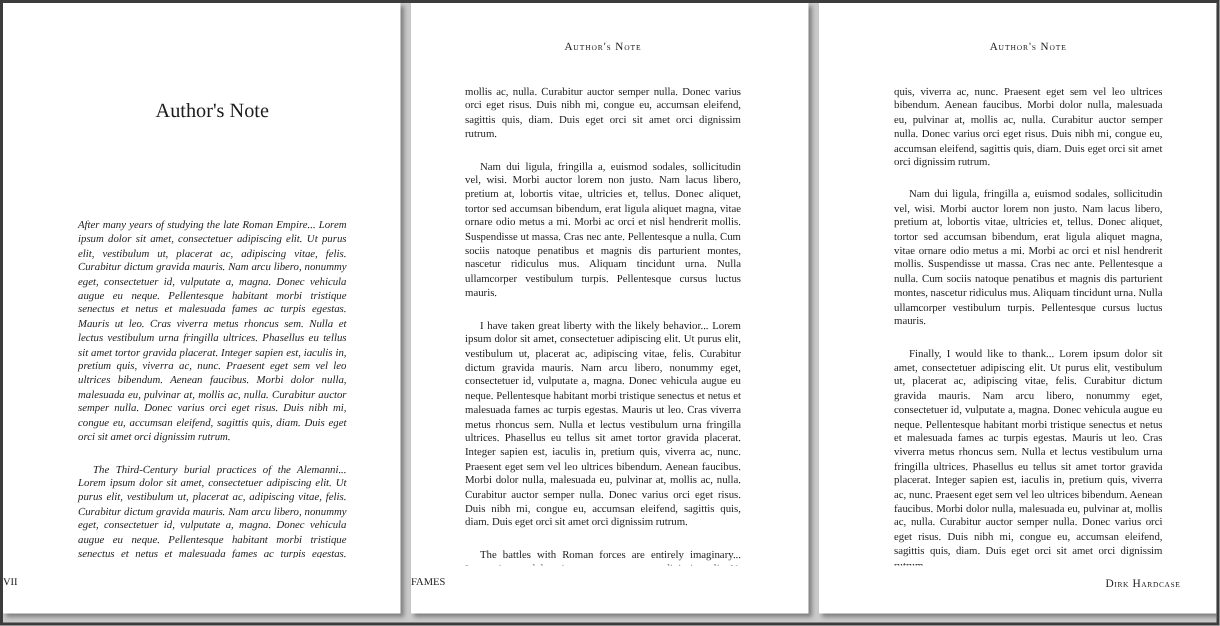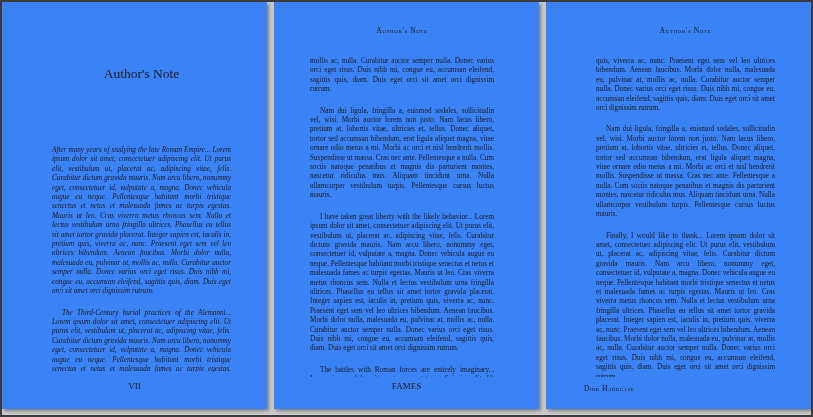--- a/index.html
+++ b/index.html
@@ -13,21 +13,21 @@
     overflow:hidden;
   }
   .pages{
     display:flex;
     gap:7px;
     height:407px;
   }
   .page{
     flex:1;
     position:relative;
-    background:#3b82f6;
+    background:#ffffff;
     box-shadow:2px 2px 3px rgba(0,0,0,0.38);
     overflow:hidden;
   }
   
   .page.recto .text-col{margin-left:38px;margin-right:24px;}
   .page.verso .text-col{margin-left:24px;margin-right:33px;}
   .running-header{
     text-align:center;
     font-variant:small-caps;
     font-size:7.4px;
@@ -47,29 +47,30 @@
     text-align:justify;
     overflow:hidden;
   }
   .page.opening .body-text{max-height:238px;font-style:italic;}
   .page.middle .body-text{max-height:332px;}
   .body-text p{margin:12px;}
   .body-text p.indent{text-indent:10px;}
   .spacer-top{height:9px;}
   .signature{
     margin-top:7px;
+    text-align:right;
     font-size:7.2px;
     line-height:10px;
   }
   .signature .sig-name{font-variant:small-caps;letter-spacing:0.4px;font-size:7.6px;}
   .page-number{
     position:absolute;
     bottom:16px;left:0;right:0;
-    text-align:center;
-    font-size:13px;
+    text-align:left;
+    font-size:10px;
     font-variant:small-caps;
   }
 </style>
 </head>
 <body>
 
 <div class="canvas">
   <div class="pages">
 
     <div class="page recto opening">

